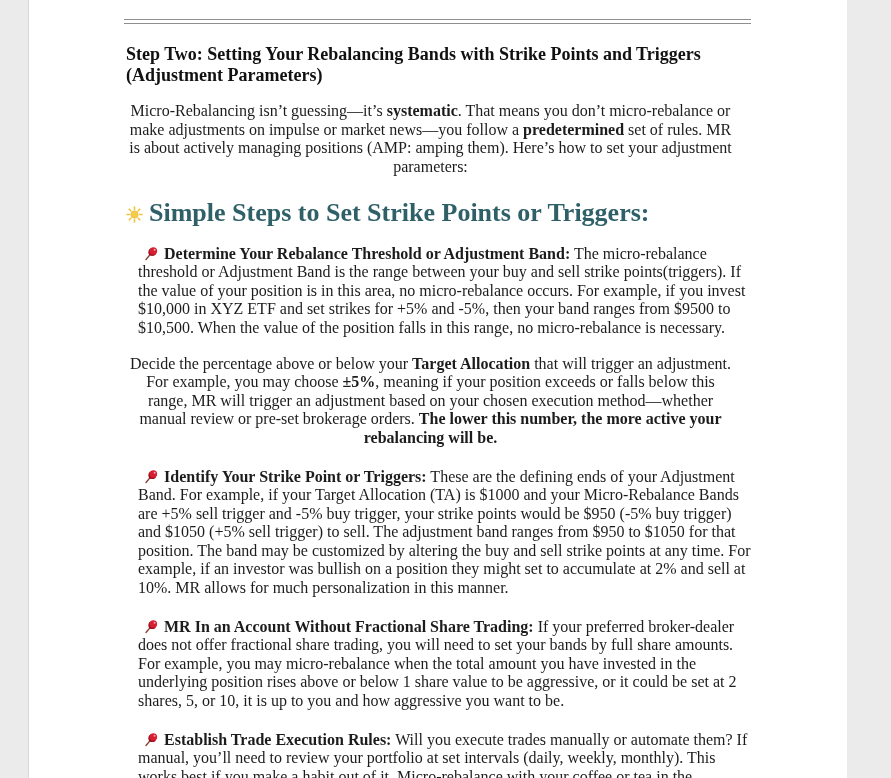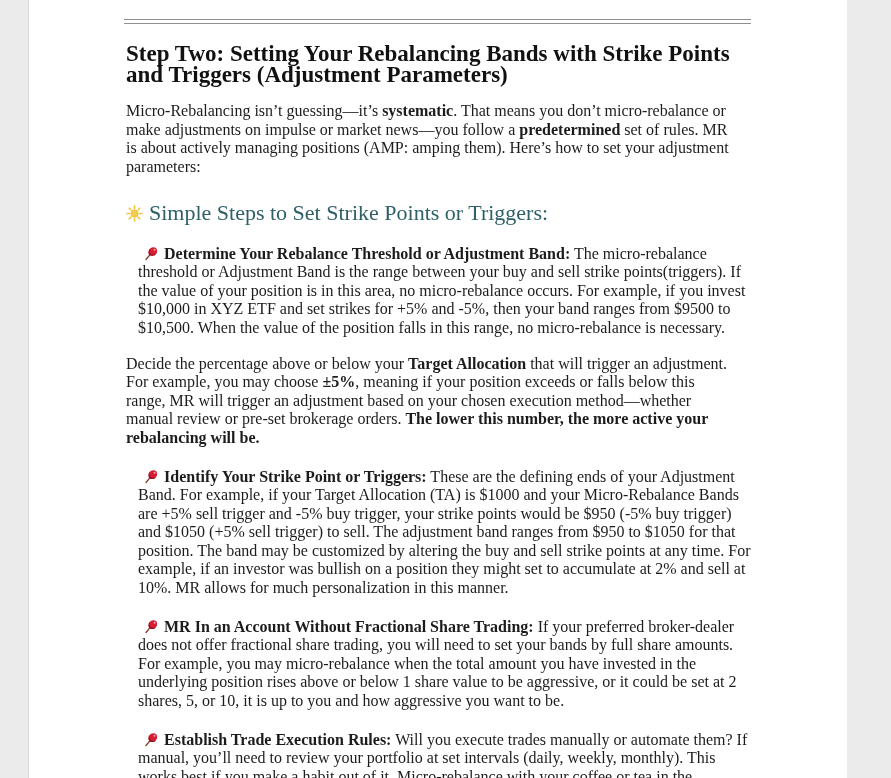--- a/index.html
+++ b/index.html
@@ -23,32 +23,32 @@
     line-height: 18.6px;
     text-rendering: optimizeLegibility;
   }
   .rule {
     height: 3px;
     border-top: 1px solid #8f8f8f;
     border-bottom: 1px solid #8f8f8f;
     margin: 0 0 0 -2px;
   }
   h1.doc-title {
-    font-size: 23px;
+    font-size: 18px;
     line-height: 20.6px;
     font-weight: bold;
     color: #111111;
     margin: 20px 0 0 0;
   }
-  p.para   { margin: 17px 16px 0 0; }
+  p.para   { margin: 17px 16px 0 0; text-align: center; }
   p.bullet { margin: 20px 0 0 12px; text-indent: 6px; }
   h2.section {
-    font-size: 22px;
+    font-size: 26px;
     line-height: 24px;
-    font-weight: 400;
+    font-weight: 700;
     margin: 24px 0 20px 0;
   }
   .icon-svg { display: inline-block; vertical-align: -2px; margin-right: 5px; }
   .section .icon-svg { vertical-align: -2px; margin-right: 6px; }
   b { font-weight: bold; }
 </style>
 </head>
 <body>
 
 <div class="paper">

